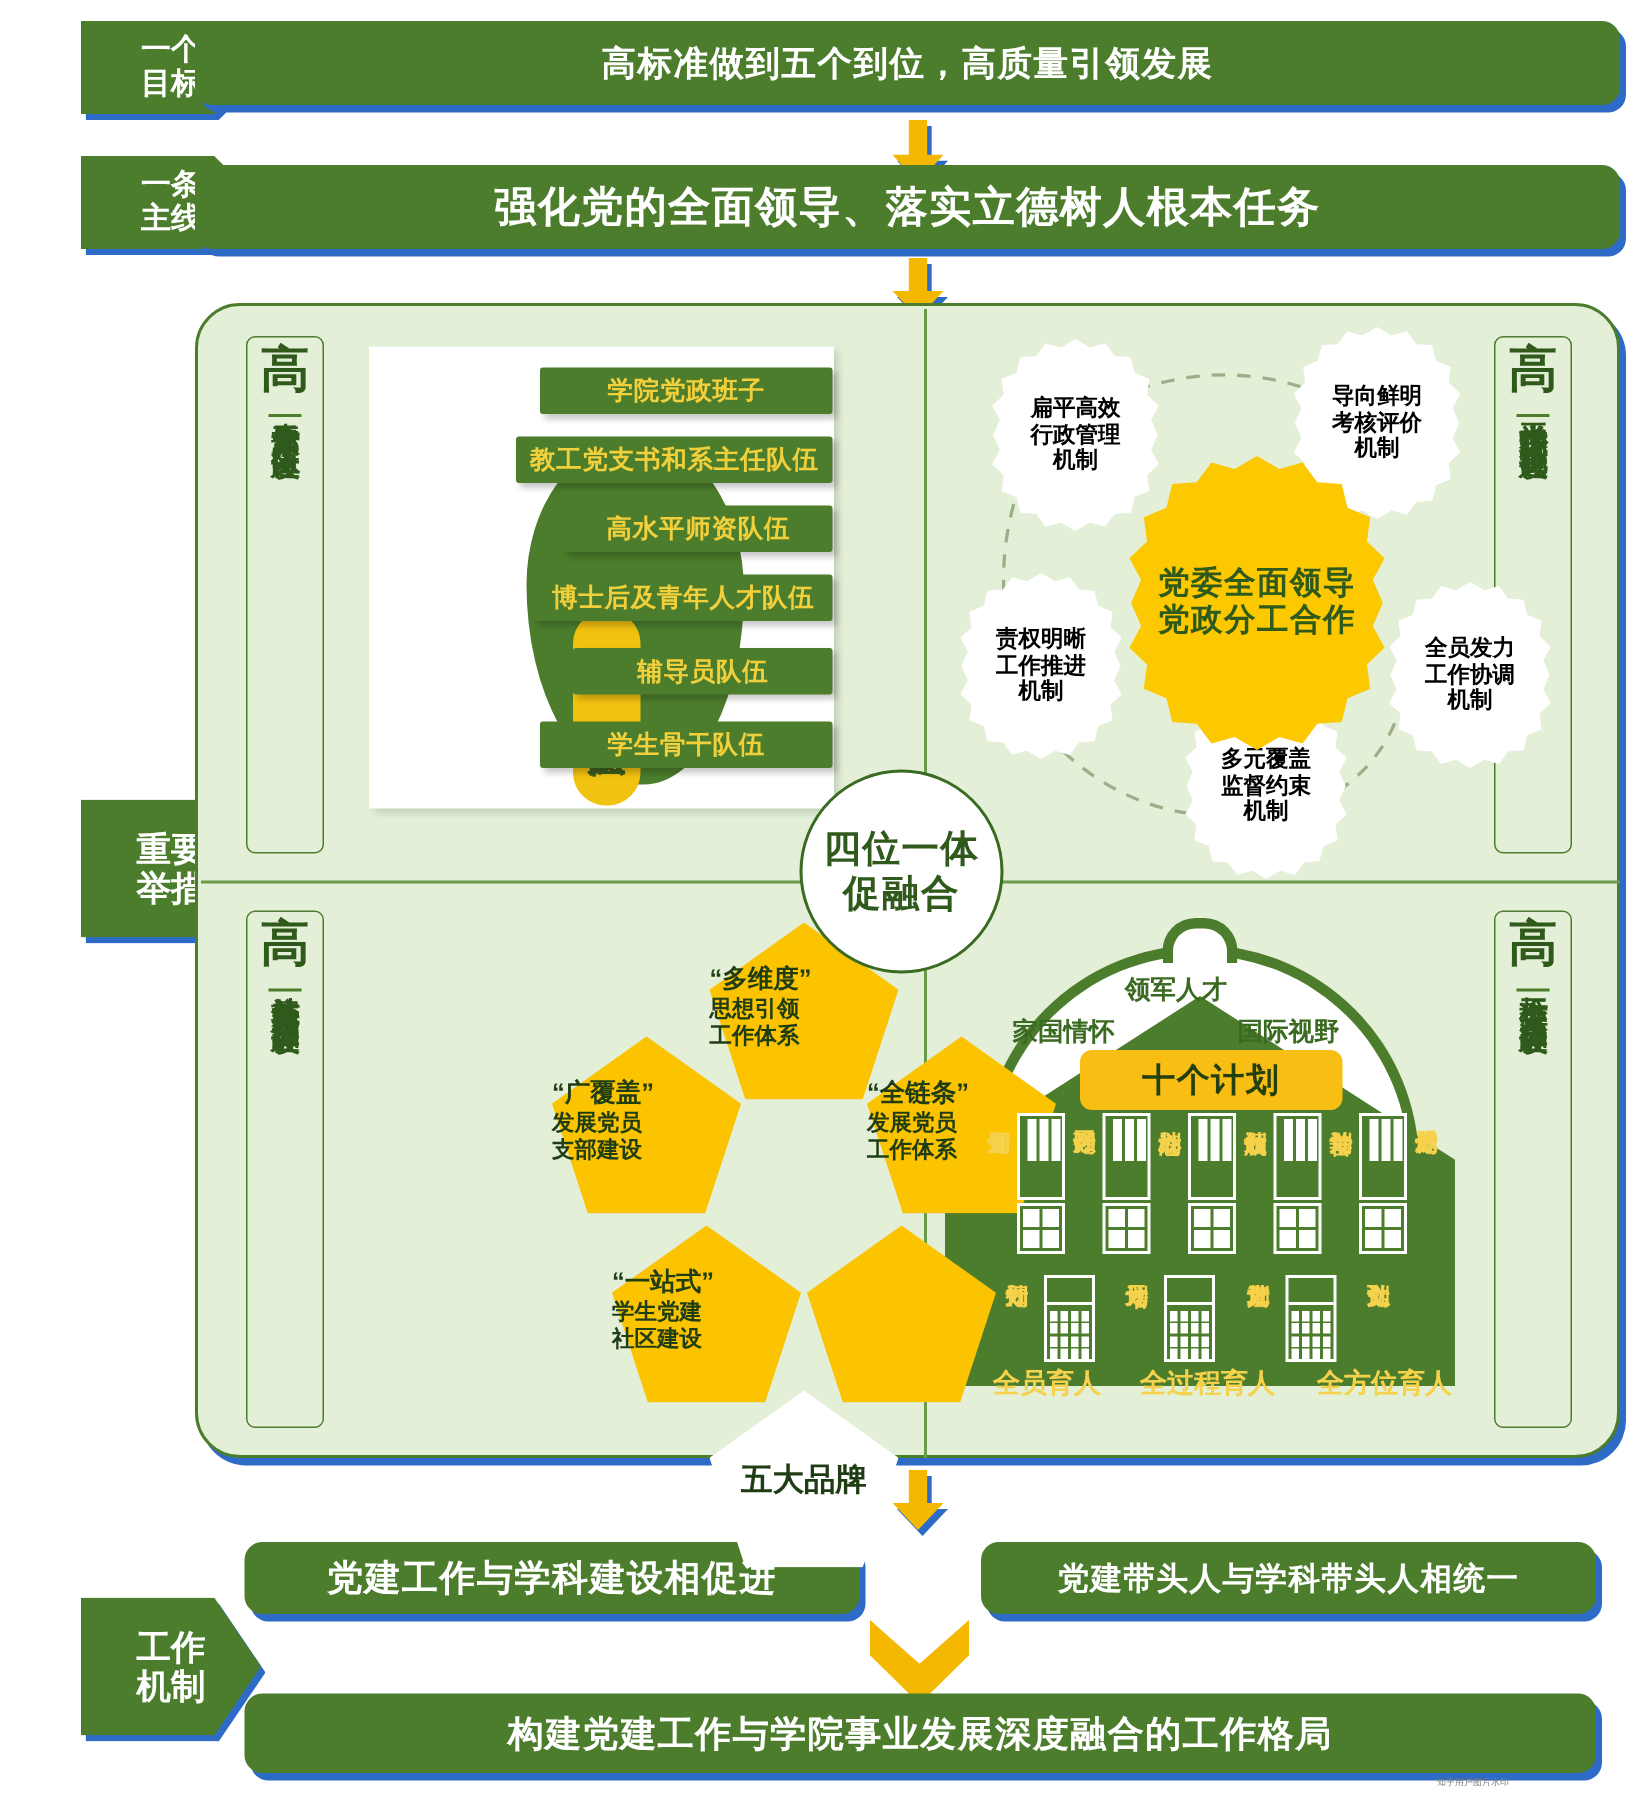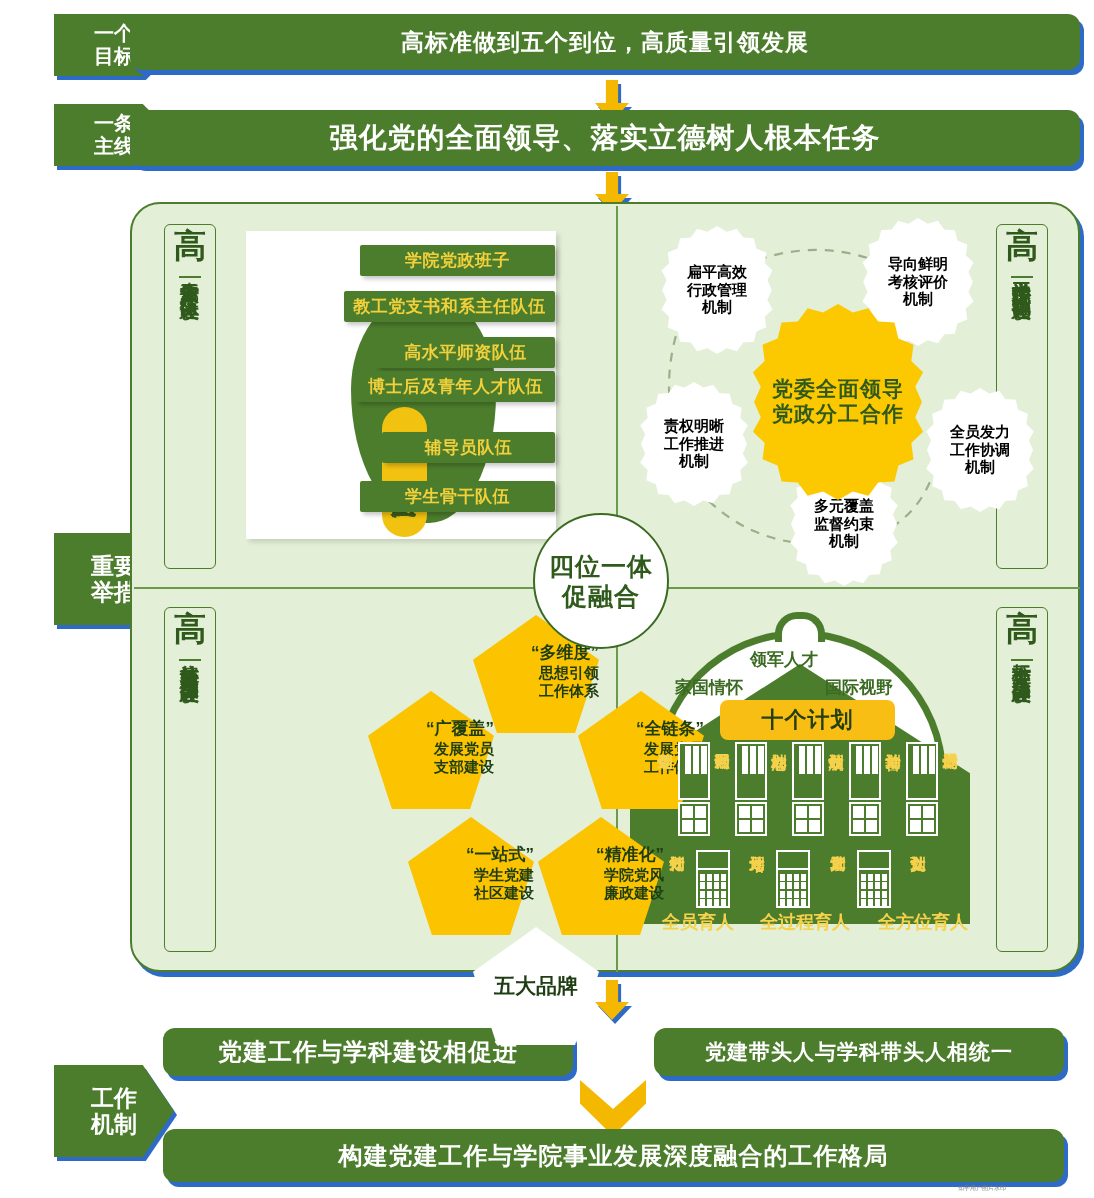--- a/index.html
+++ b/index.html
@@ -167,21 +167,21 @@
   .pent { position: absolute; }
   .pent .shape {
     position: absolute; left:0; top:0; width:100%; height:100%;
     background: #FBC300;
     -webkit-clip-path: polygon(50% 0%, 100% 38%, 81% 100%, 19% 100%, 0% 38%);
     clip-path: polygon(50% 0%, 100% 38%, 81% 100%, 19% 100%, 0% 38%);
     filter: drop-shadow(3px 4px 4px rgba(90,90,60,.3));
   }
   .pent .txt {
     position: absolute; left: 0; width: 100%; top: 24%;
-    text-align: right; font-weight: bold; color: #1F3D12;
+    text-align: left; font-weight: bold; color: #1F3D12;
     font-size: 15px; line-height: 1.22;
   }
   .pent .q { font-size: 17px; }
   #pent-core {
     position: absolute; left: 341px; top: 723px;
     width: 126px; height: 118px;
     background: #fff;
     -webkit-clip-path: polygon(50% 0%, 100% 38%, 81% 100%, 19% 100%, 0% 38%);
     clip-path: polygon(50% 0%, 100% 38%, 81% 100%, 19% 100%, 0% 38%);
     display: flex; align-items: center; justify-content: center;
@@ -326,21 +326,21 @@
       </div>
       <div class="team-row" style="left:114px;top:14px;width:195px;">
         <span>学院党政班子</span>
         </div>
       <div class="team-row" style="left:98px;top:60px;width:211px;">
         <span>教工党支书和系主任队伍</span>
         </div>
       <div class="team-row" style="left:130px;top:106px;width:179px;">
         <span>高水平师资队伍</span>
         </div>
-      <div class="team-row" style="left:110px;top:140px;width:199px;justify-content:center;">
+      <div class="team-row" style="left:110px;top:152px;width:199px;justify-content:center;">
         <span>博士后及青年人才队伍</span>
         </div>
       <div class="team-row" style="left:136px;top:201px;width:173px;">
         <span>辅导员队伍</span>
         </div>
       <div class="team-row" style="left:114px;top:250px;width:195px;">
         <span>学生骨干队伍</span>
         </div>
     </div>
 
@@ -431,25 +431,20 @@
       <div class="shape"></div>
       <div class="txt">
         <div class="q">“全链条”</div>
         <div>发展党员</div>
         <div>工作体系</div>
       </div>
     </div>
 
     <div class="pent" style="left:406px;top:613px;width:126px;height:118px;z-index:3;">
       <div class="shape"></div>
-      <div class="txt">
-        <div class="q">“精准化”</div>
-        <div>学院党风</div>
-        <div>廉政建设</div>
-      </div>
     </div>
 
     <div class="pent" style="left:276px;top:613px;width:126px;height:118px;z-index:3;">
       <div class="shape"></div>
       <div class="txt">
         <div class="q">“一站式”</div>
         <div>学生党建</div>
         <div>社区建设</div>
       </div>
     </div>

